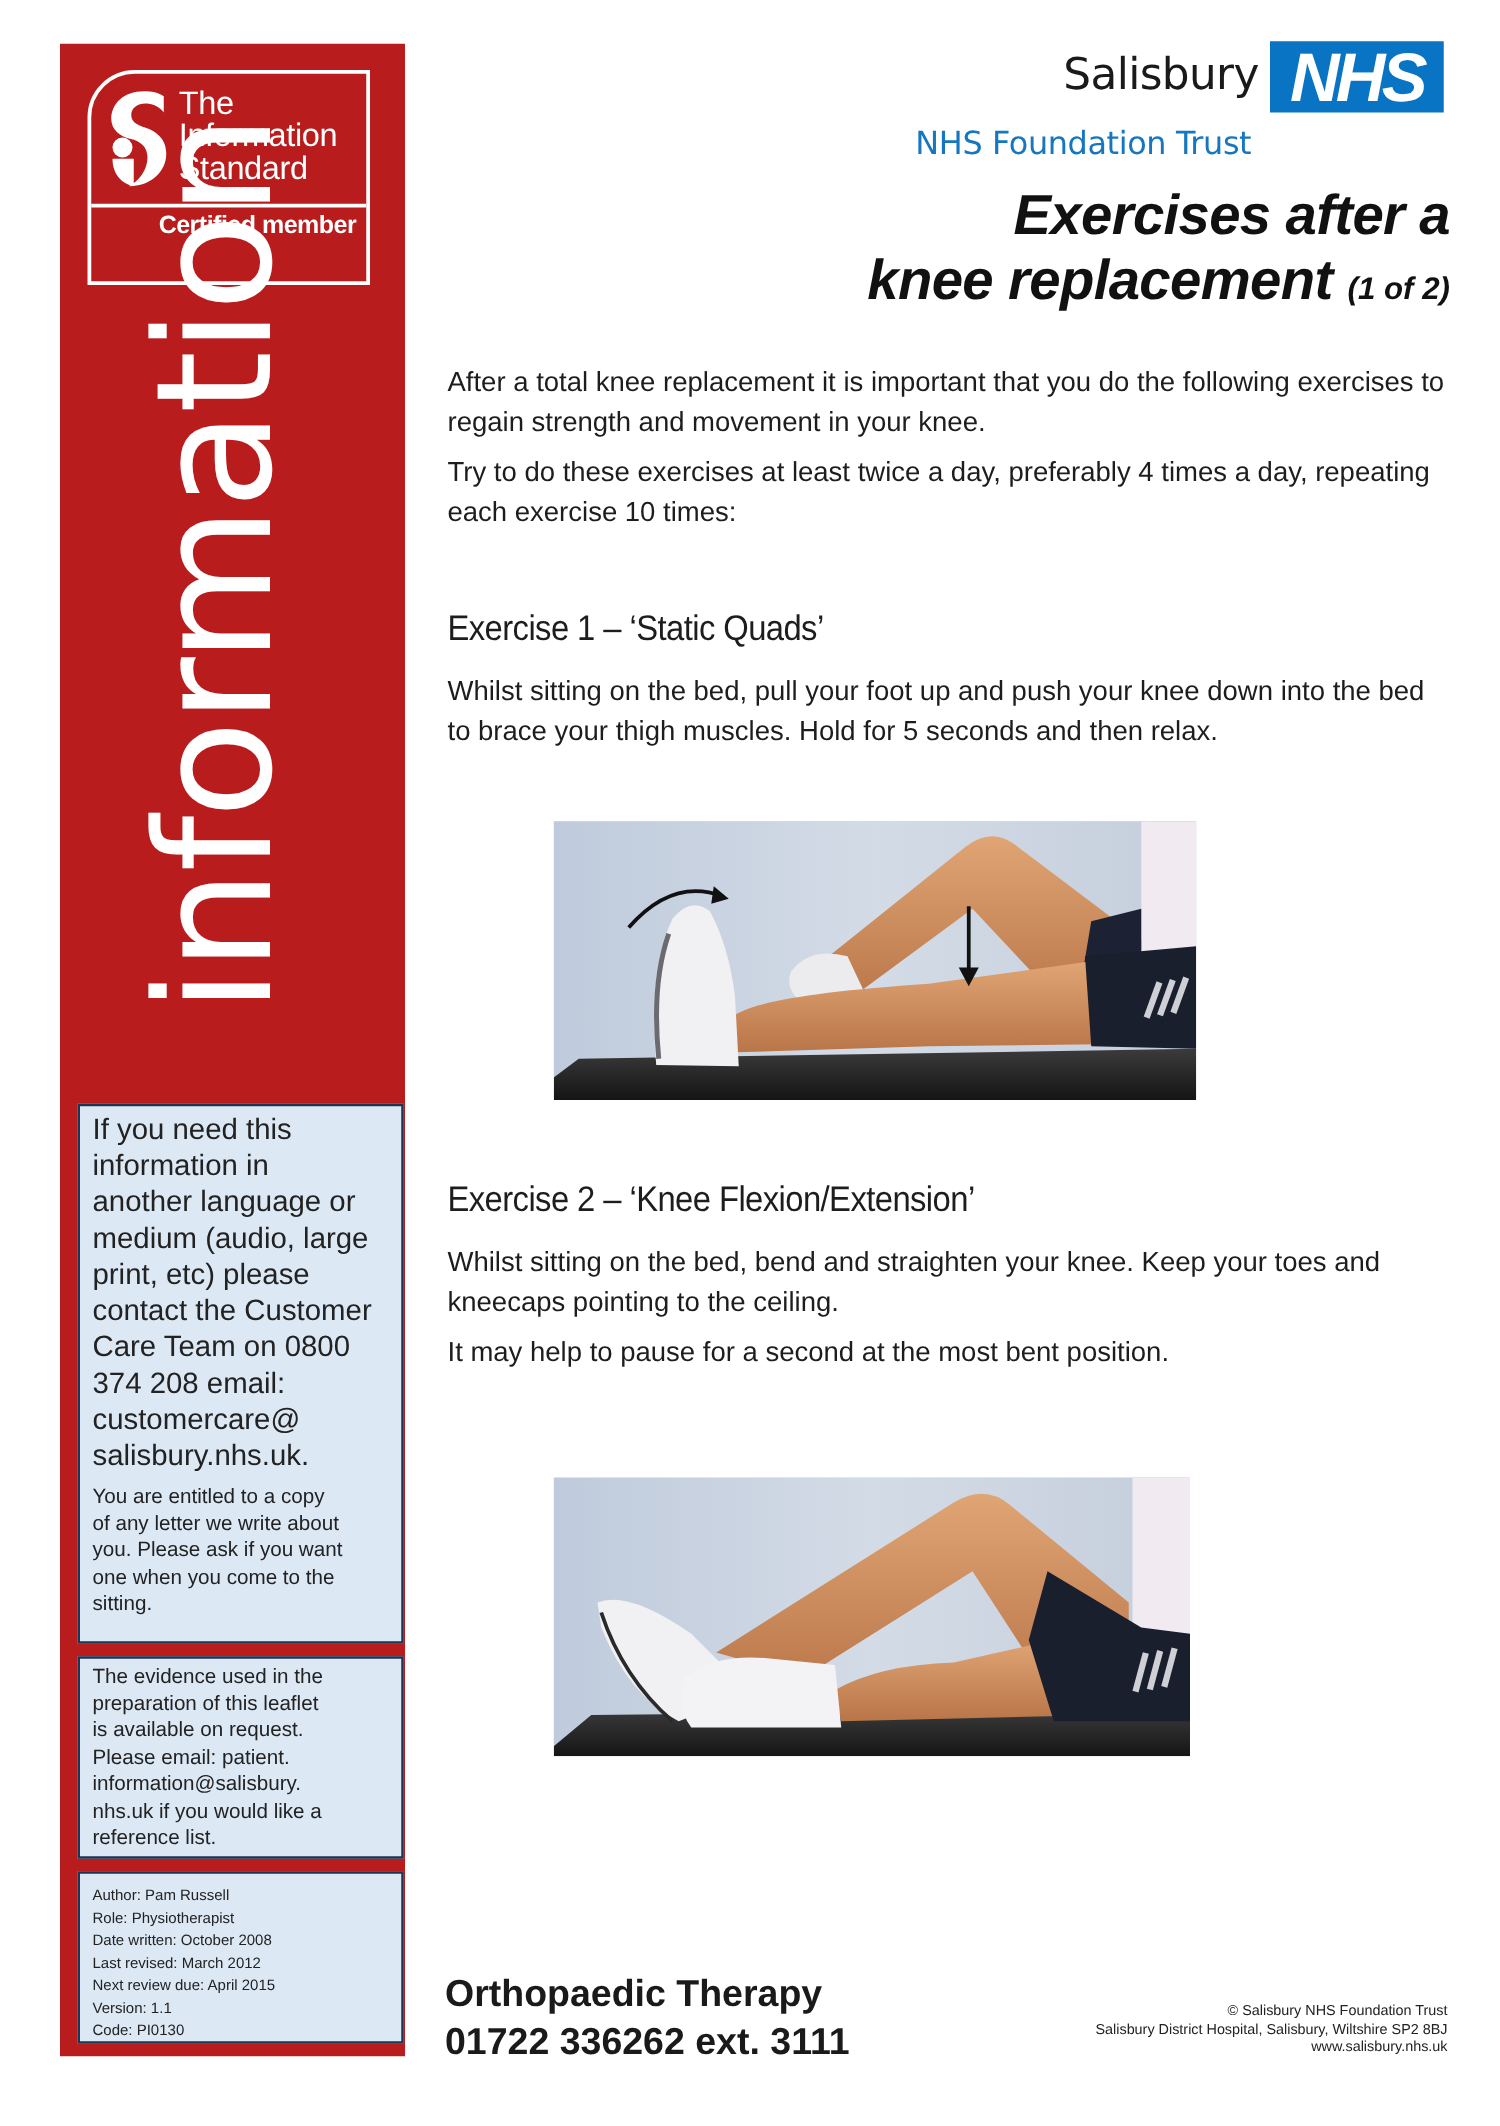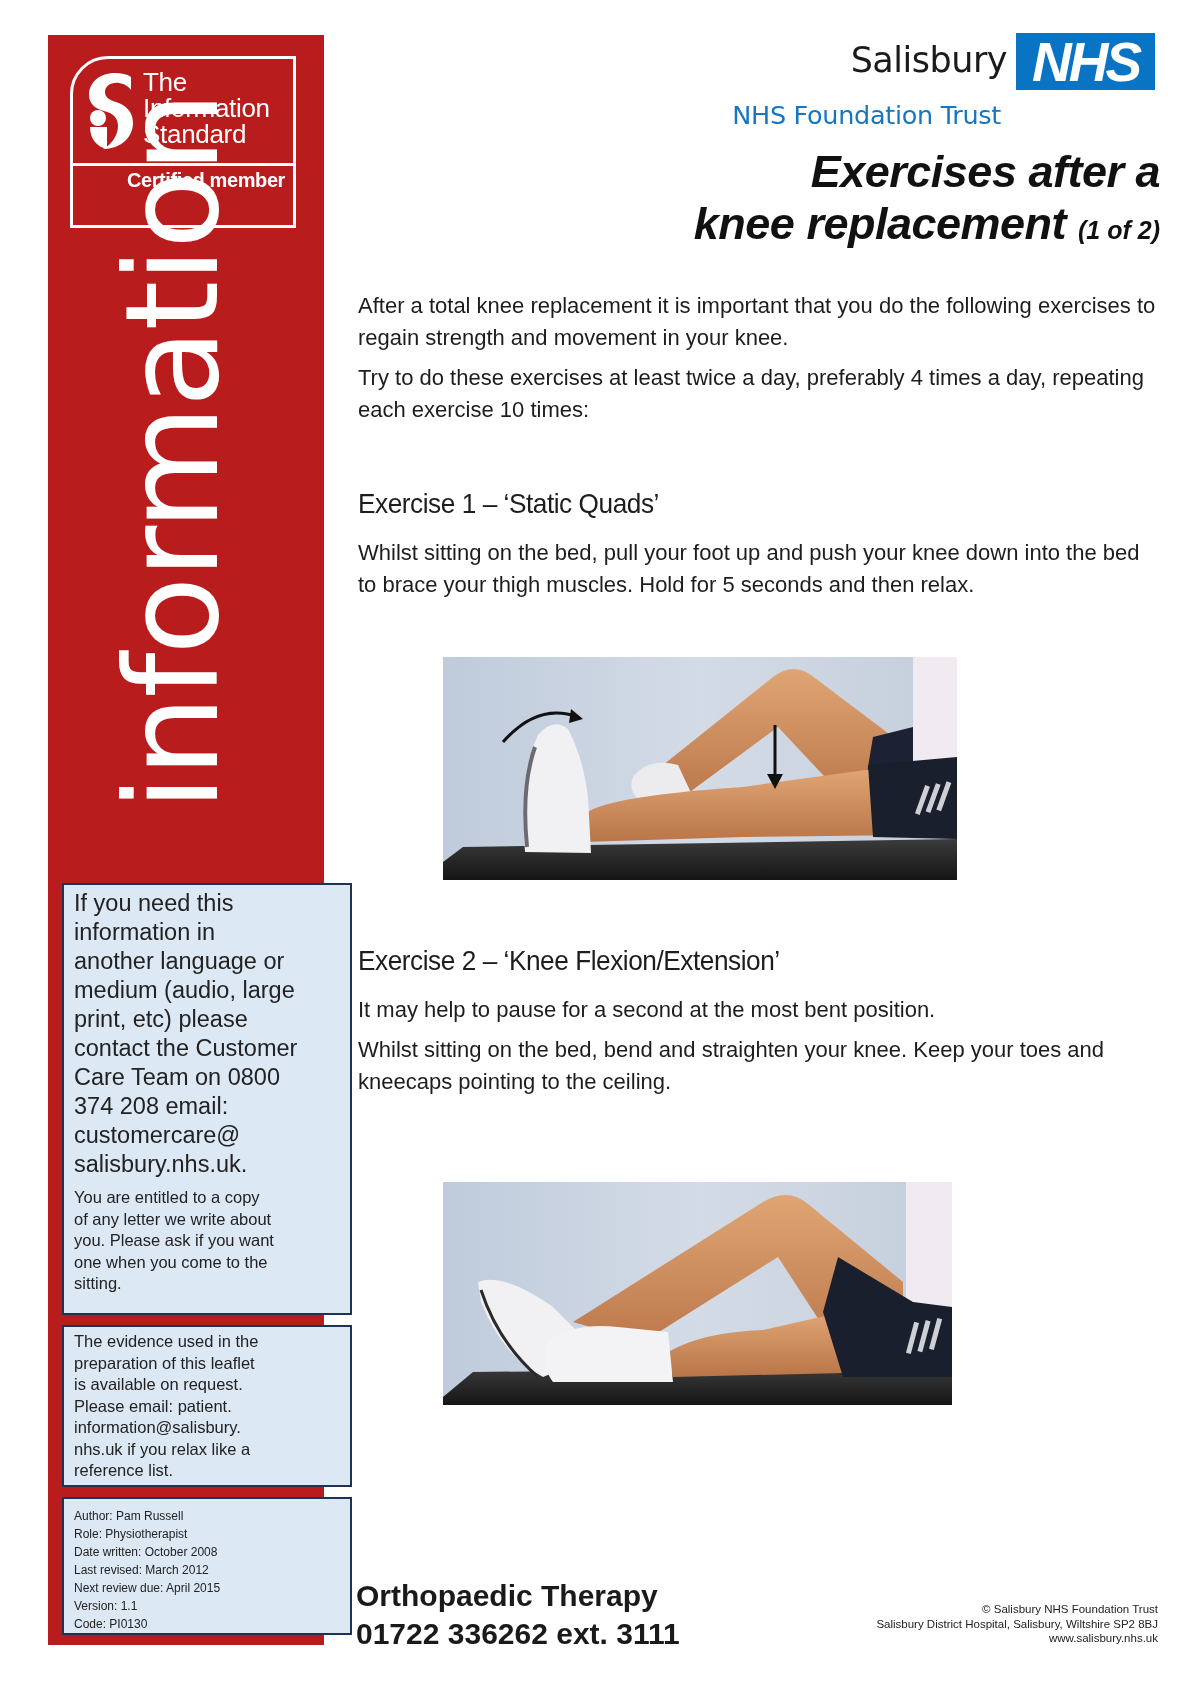--- a/index.html
+++ b/index.html
@@ -11,21 +11,21 @@
   .is-logo { position: absolute; left: 22px; top: 21px; width: 226px; height: 172px; border: 3px solid #ffffff; border-radius: 38px 0 0 0; box-sizing: border-box; }
   .is-logo .top { position: absolute; left: 0; top: 0; right: 0; height: 104px; border-bottom: 3px solid #ffffff; }
   .is-mark { position: absolute; left: 12px; top: 12px; width: 52px; height: 80px; }
   .is-words { position: absolute; left: 70px; top: 10px; color: #ffffff; font-size: 26px; line-height: 26px; letter-spacing: -0.3px; }
   .is-words div { white-space: nowrap; }
   .is-cert { position: absolute; left: 0; right: 8px; top: 110px; text-align: right; color: #ffffff; font-size: 20px; font-weight: bold; letter-spacing: -0.4px; }
 
   .vertical-word { position: absolute; left: 70px; top: 187px; width: 110px; height: 460px; }
   .vertical-word span { position: absolute; left: 50%; top: 50%; transform: translate(-50%, -50%) rotate(-90deg); color: #ffffff; font-size: 128px; line-height: 1; white-space: nowrap; letter-spacing: -2px; font-family: "DejaVu Sans", sans-serif; font-weight: normal; }
 
-  .info-box { position: absolute; left: 14px; width: 290px; background: #dde8f5; border: 2px solid #1d3553; box-sizing: border-box; padding: 4px 8px 6px 10px; color: #222; }
+  .info-box { position: absolute; left: 14px; width: 261px; background: #dde8f5; border: 2px solid #1d3553; box-sizing: border-box; padding: 4px 8px 6px 10px; color: #222; }
   .box-lang { top: 848px; height: 432px; }
   .box-lang .big { font-size: 23.5px; line-height: 29px; }
   .box-lang .small { font-size: 16.5px; line-height: 21.5px; margin-top: 8px; }
   .box-evidence { top: 1290px; height: 162px; font-size: 16.5px; line-height: 21.5px; }
   .box-meta { top: 1462px; height: 138px; font-size: 12px; line-height: 18px; padding-top: 8px; }
 
   
   .salisbury { position: absolute; right: 193px; top: 40px; font-family: "DejaVu Sans", sans-serif; font-size: 35px; color: #1a1a1a; letter-spacing: -0.5px; }
   .trust { position: absolute; right: 199px; top: 100px; font-family: "DejaVu Sans", sans-serif; font-size: 25.5px; color: #1677c0; letter-spacing: -0.3px; }
   .nhs-logo { position: absolute; left: 1016px; top: 33px; width: 139px; height: 57px; background: #0a74c4; color: #fff; font-weight: bold; font-style: italic; font-size: 55px; line-height: 58px; text-align: center; letter-spacing: -3px; }
@@ -98,21 +98,21 @@
       <div>sitting.</div>
     </div>
   </div>
 
   <div class="info-box box-evidence">
     <div>The evidence used in the</div>
     <div>preparation of this leaflet</div>
     <div>is available on request.</div>
     <div>Please email: patient.</div>
     <div>information@salisbury.</div>
-    <div>nhs.uk if you relax like a</div>
+    <div>nhs.uk if you would like a</div>
     <div>reference list.</div>
   </div>
 
   <div class="info-box box-meta">
     <div>Author:  Pam Russell</div>
     <div>Role:  Physiotherapist</div>
     <div>Date written:  October 2008</div>
     <div>Last revised:  March 2012</div>
     <div>Next review due:  April 2015</div>
     <div>Version:  1.1</div>
@@ -179,22 +179,22 @@
     <path d="M60 85 Q95 45 135 60" stroke="#111" stroke-width="3" fill="none"></path>
     <path d="M128 52 L140 62 L126 66 Z" fill="#111"></path>
 
     <line x1="332" y1="68" x2="332" y2="125" stroke="#111" stroke-width="3"></line>
     <path d="M324 117 L332 132 L340 117 Z" fill="#111"></path>
   </svg>
 </div>
 
 <div class="h-ex h-ex2">Exercise 2 – ‘Knee Flexion/Extension’</div>
 <div class="content ex2-text">
+  <p>Whilst sitting on the bed, bend and straighten your knee.  Keep your toes and kneecaps pointing to the ceiling.</p>
   <p>It may help to pause for a second at the most bent position.</p>
-  <p>Whilst sitting on the bed, bend and straighten your knee.  Keep your toes and kneecaps pointing to the ceiling.</p>
 </div>
 
 <div class="photo photo2" title="Seated person on bed bending one knee with heel sliding toward body">
   <svg width="509" height="223" viewBox="0 0 509 223">
     <defs>
       <linearGradient id="wall2" x1="0" y1="0" x2="1" y2="0">
         <stop offset="0" stop-color="#bfcbdc"></stop>
         <stop offset="0.5" stop-color="#d3dbe6"></stop>
         <stop offset="1" stop-color="#c4cedb"></stop>
       </linearGradient>

